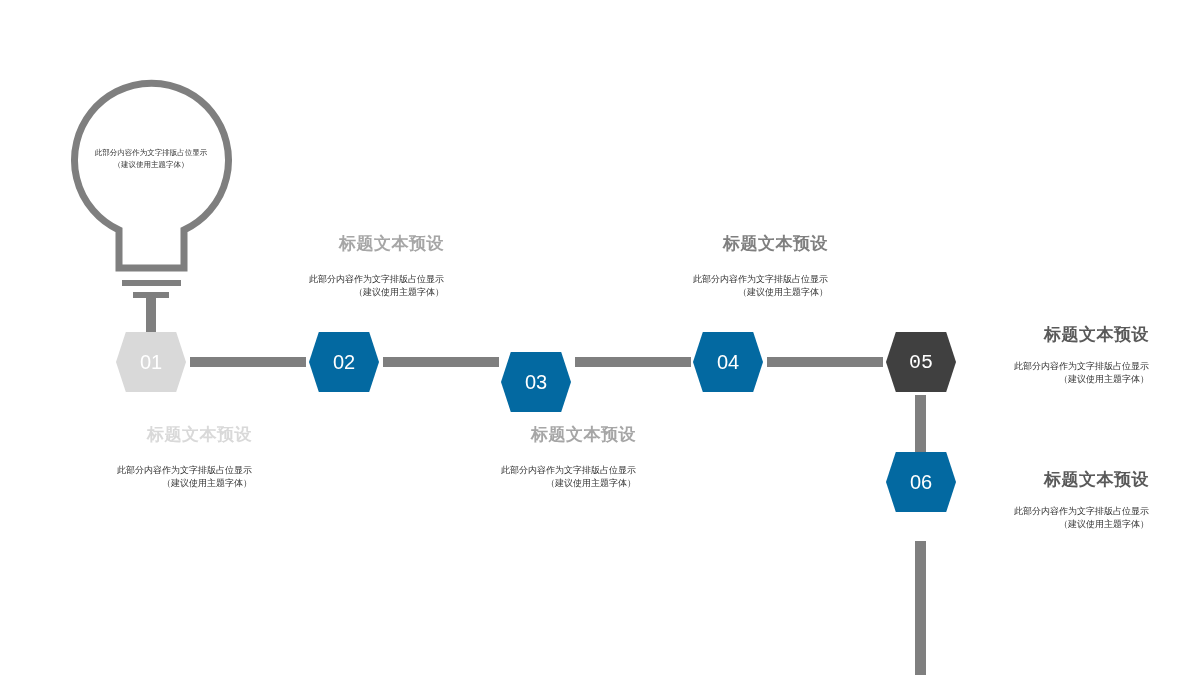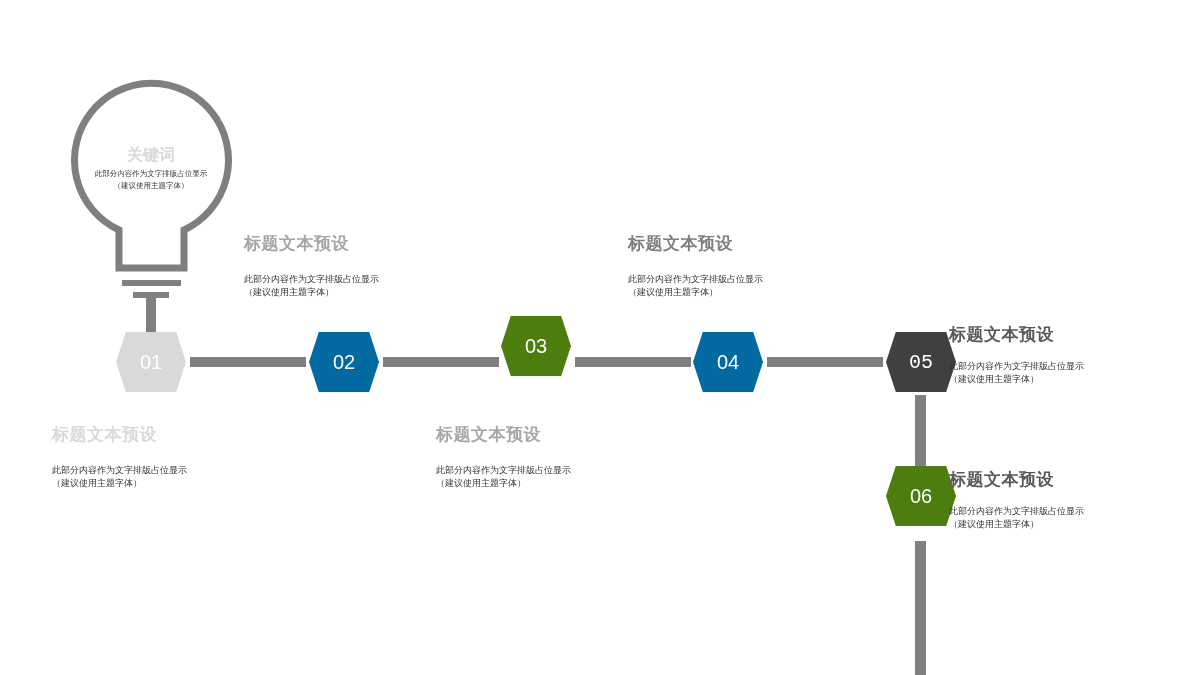--- a/index.html
+++ b/index.html
@@ -9,21 +9,21 @@
       font-family: "DejaVu Serif", "Liberation Serif", serif;
     }
     svg.bg { position: absolute; left: 0; top: 0; }
     .hex {
       position: absolute; width: 70px; height: 60px;
       clip-path: polygon(14% 0, 86% 0, 100% 50%, 86% 100%, 14% 100%, 0 50%);
       display: flex; align-items: center; justify-content: center;
       color: #ffffff; font-family: "Liberation Sans", "DejaVu Sans", sans-serif;
       font-size: 20px;
     }
-    .block { position: absolute; width: 200px; text-align: left; }
+    .block { position: absolute; width: 200px; text-align: right; }
     .block .title { font-size: 17px; font-weight: bold; letter-spacing: 0.5px; }
     .block .desc { font-size: 9px; color: #333333; line-height: 13px; margin-top: 18px; }
     .bulb-text { position: absolute; left: 71px; top: 145px; width: 160px; text-align: center; }
     .bulb-text .kw { font-size: 16px; font-weight: bold; color: #d9d9d9; }
     .bulb-text .desc { font-size: 7.5px; color: #333333; line-height: 12px; margin-top: 2px; }
   </style>
 </head>
 <body>
 
 <svg class="bg" width="1200" height="675">
@@ -36,43 +36,42 @@
   <rect x="190" y="357" width="116" height="10" fill="#7f7f7f"></rect>
   <rect x="383" y="357" width="116" height="10" fill="#7f7f7f"></rect>
   <rect x="575" y="357" width="116" height="10" fill="#7f7f7f"></rect>
   <rect x="767" y="357" width="116" height="10" fill="#7f7f7f"></rect>
 
   <rect x="915" y="395" width="11" height="80" fill="#7f7f7f"></rect>
   <rect x="915" y="541" width="11" height="134" fill="#7f7f7f"></rect>
 </svg>
 
 <div class="bulb-text">
-  <div class="kw">关键词</div>
   <div class="desc">
     <div>此部分内容作为文字排版占位显示</div>
     <div>（建议使用主题字体）</div>
   </div>
 </div>
 
 <div class="hex" style="left:116px;top:332px;background:#d9d9d9;">
     <span>01</span>
   </div>
 <div class="hex" style="left:309px;top:332px;background:#0369a1;">
     <span>02</span>
   </div>
-<div class="hex" style="left:501px;top:316px;background:#4d7c0f;">
+<div class="hex" style="left:501px;top:352px;background:#0369a1;">
     <span>03</span>
   </div>
 <div class="hex" style="left:693px;top:332px;background:#0369a1;">
     <span>04</span>
   </div>
 <div class="hex" style="left:886px;top:332px;background:#404040;font-family:Liberation Mono, monospace;">
     <span>05</span>
   </div>
-<div class="hex" style="left:886px;top:466px;background:#4d7c0f;">
+<div class="hex" style="left:886px;top:452px;background:#0369a1;">
     <span>06</span>
   </div>
 
 <div class="block" style="left:52px;top:423px;">
   <div class="title" style="color:#d9d9d9;">标题文本预设</div>
   <div class="desc">
     <div>此部分内容作为文字排版占位显示</div>
     <div>（建议使用主题字体）</div>
   </div>
 </div>

